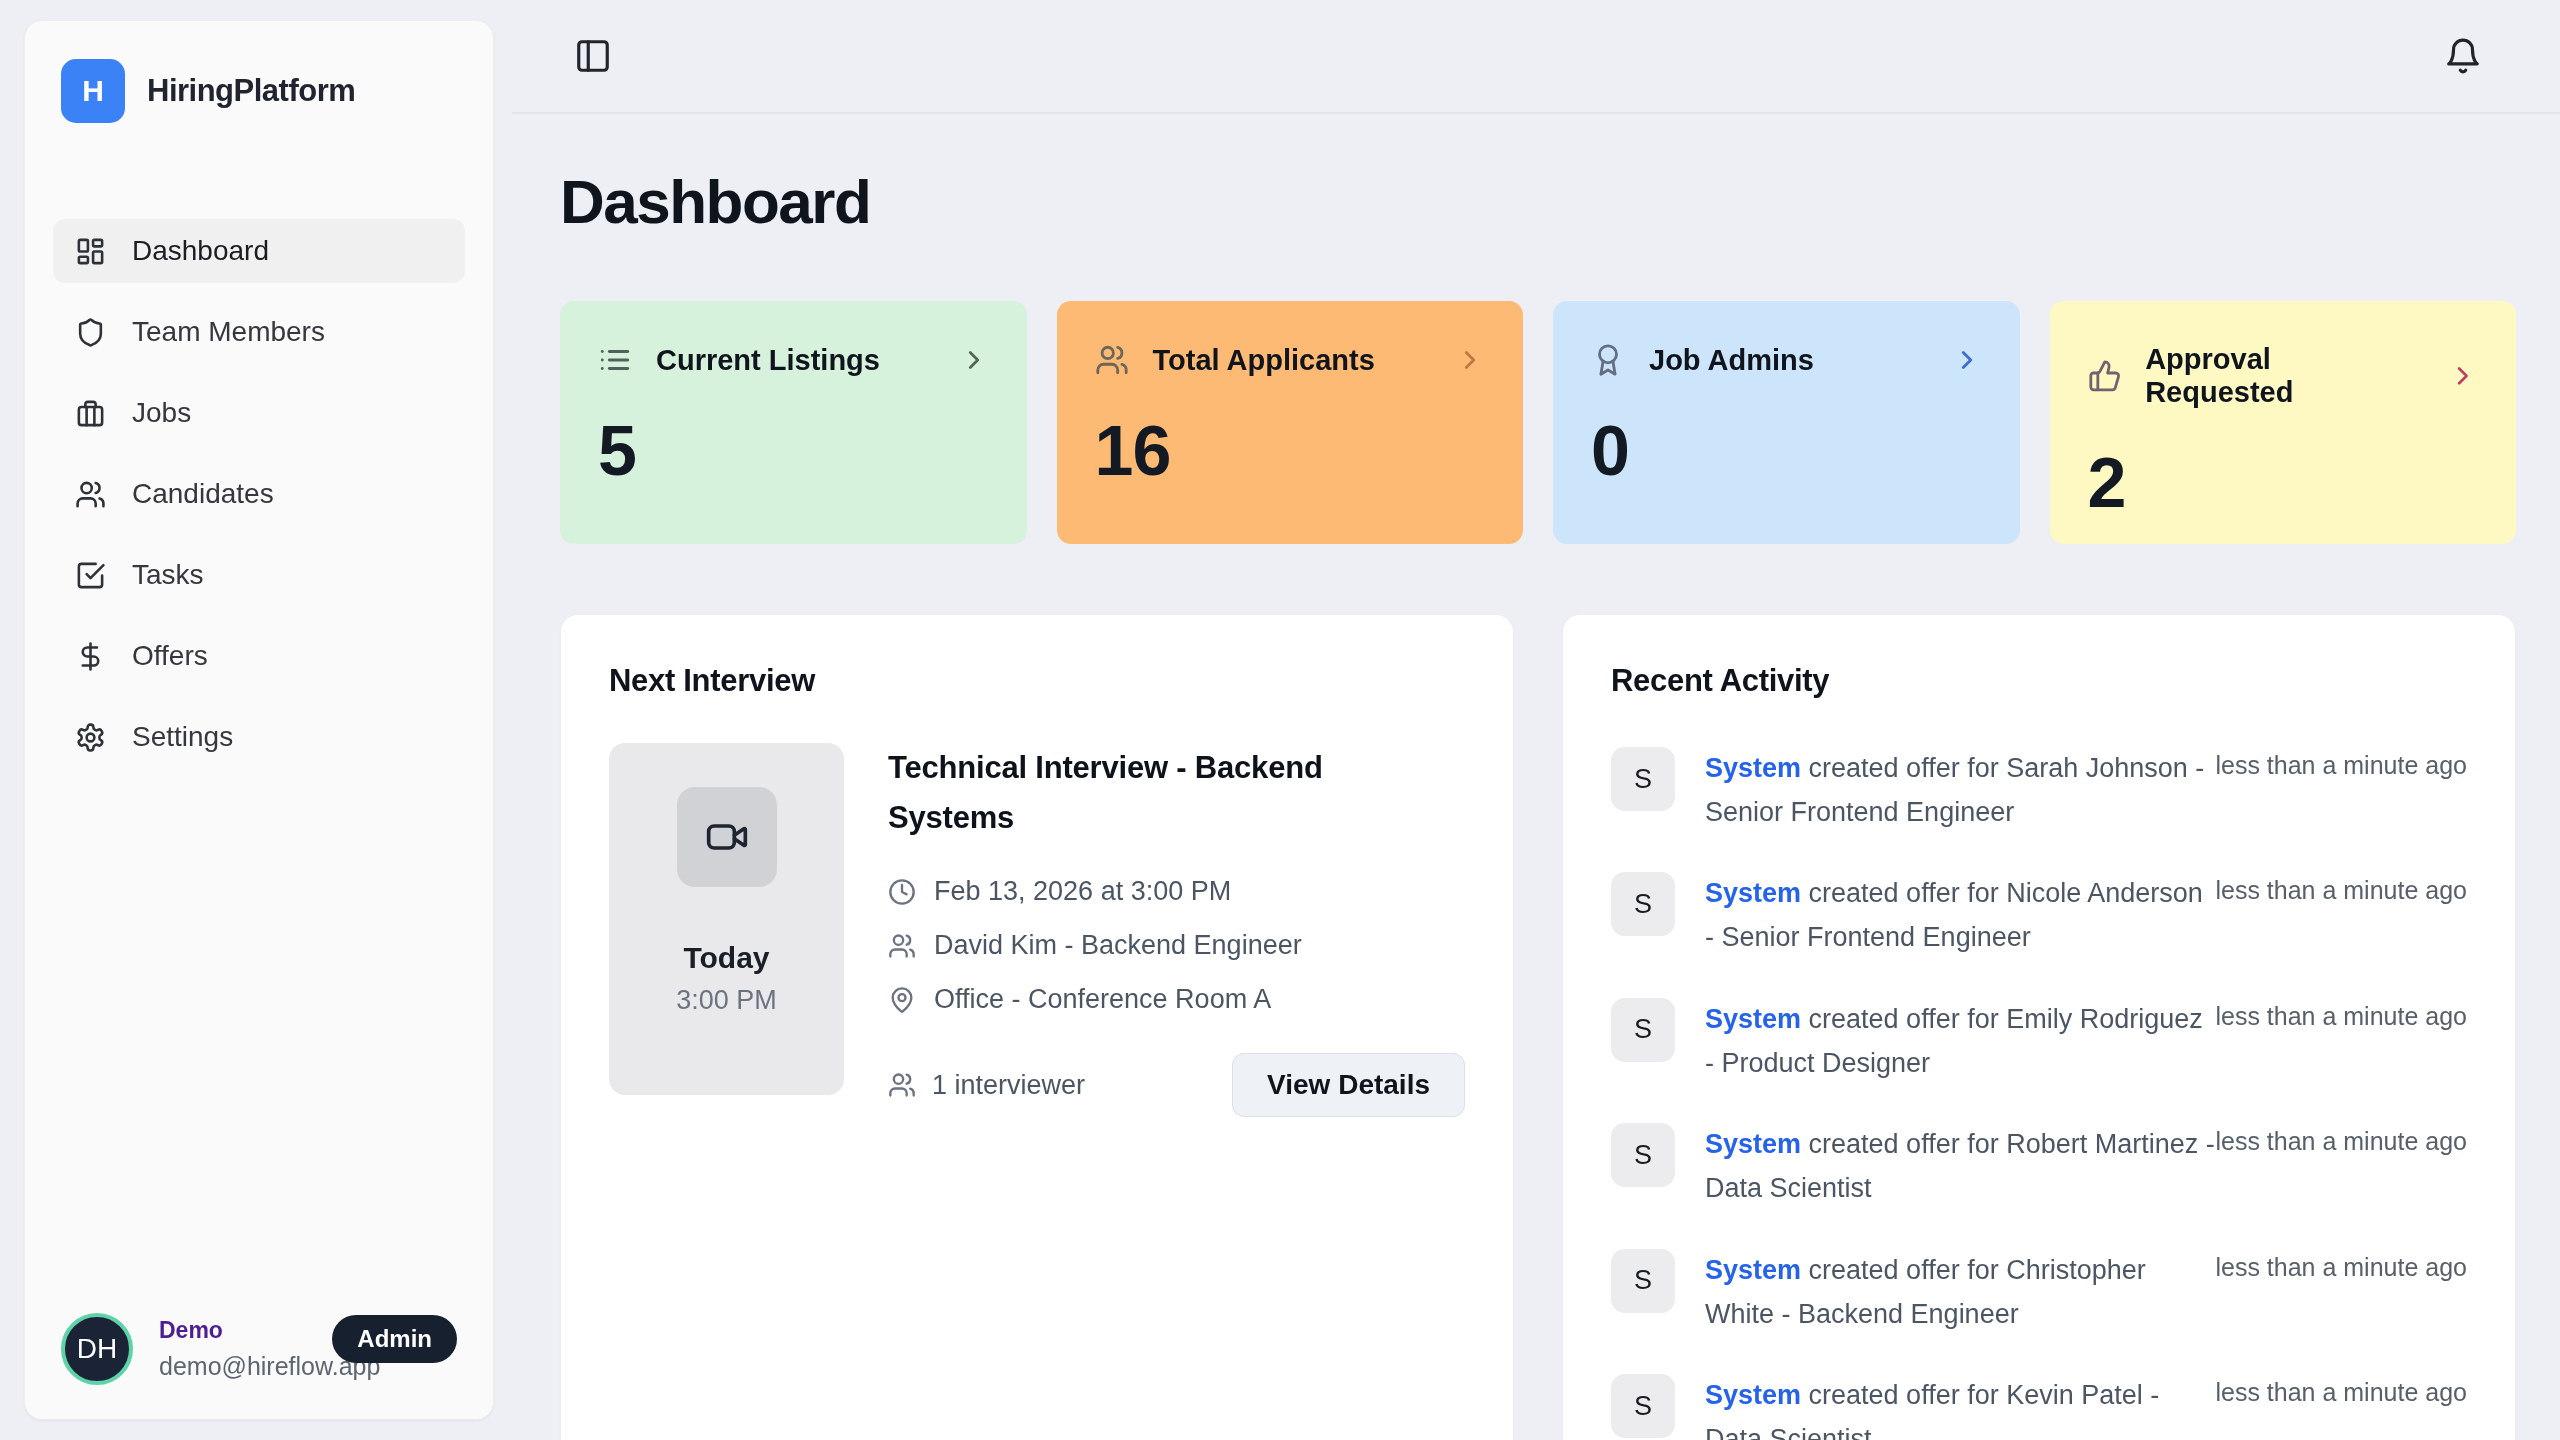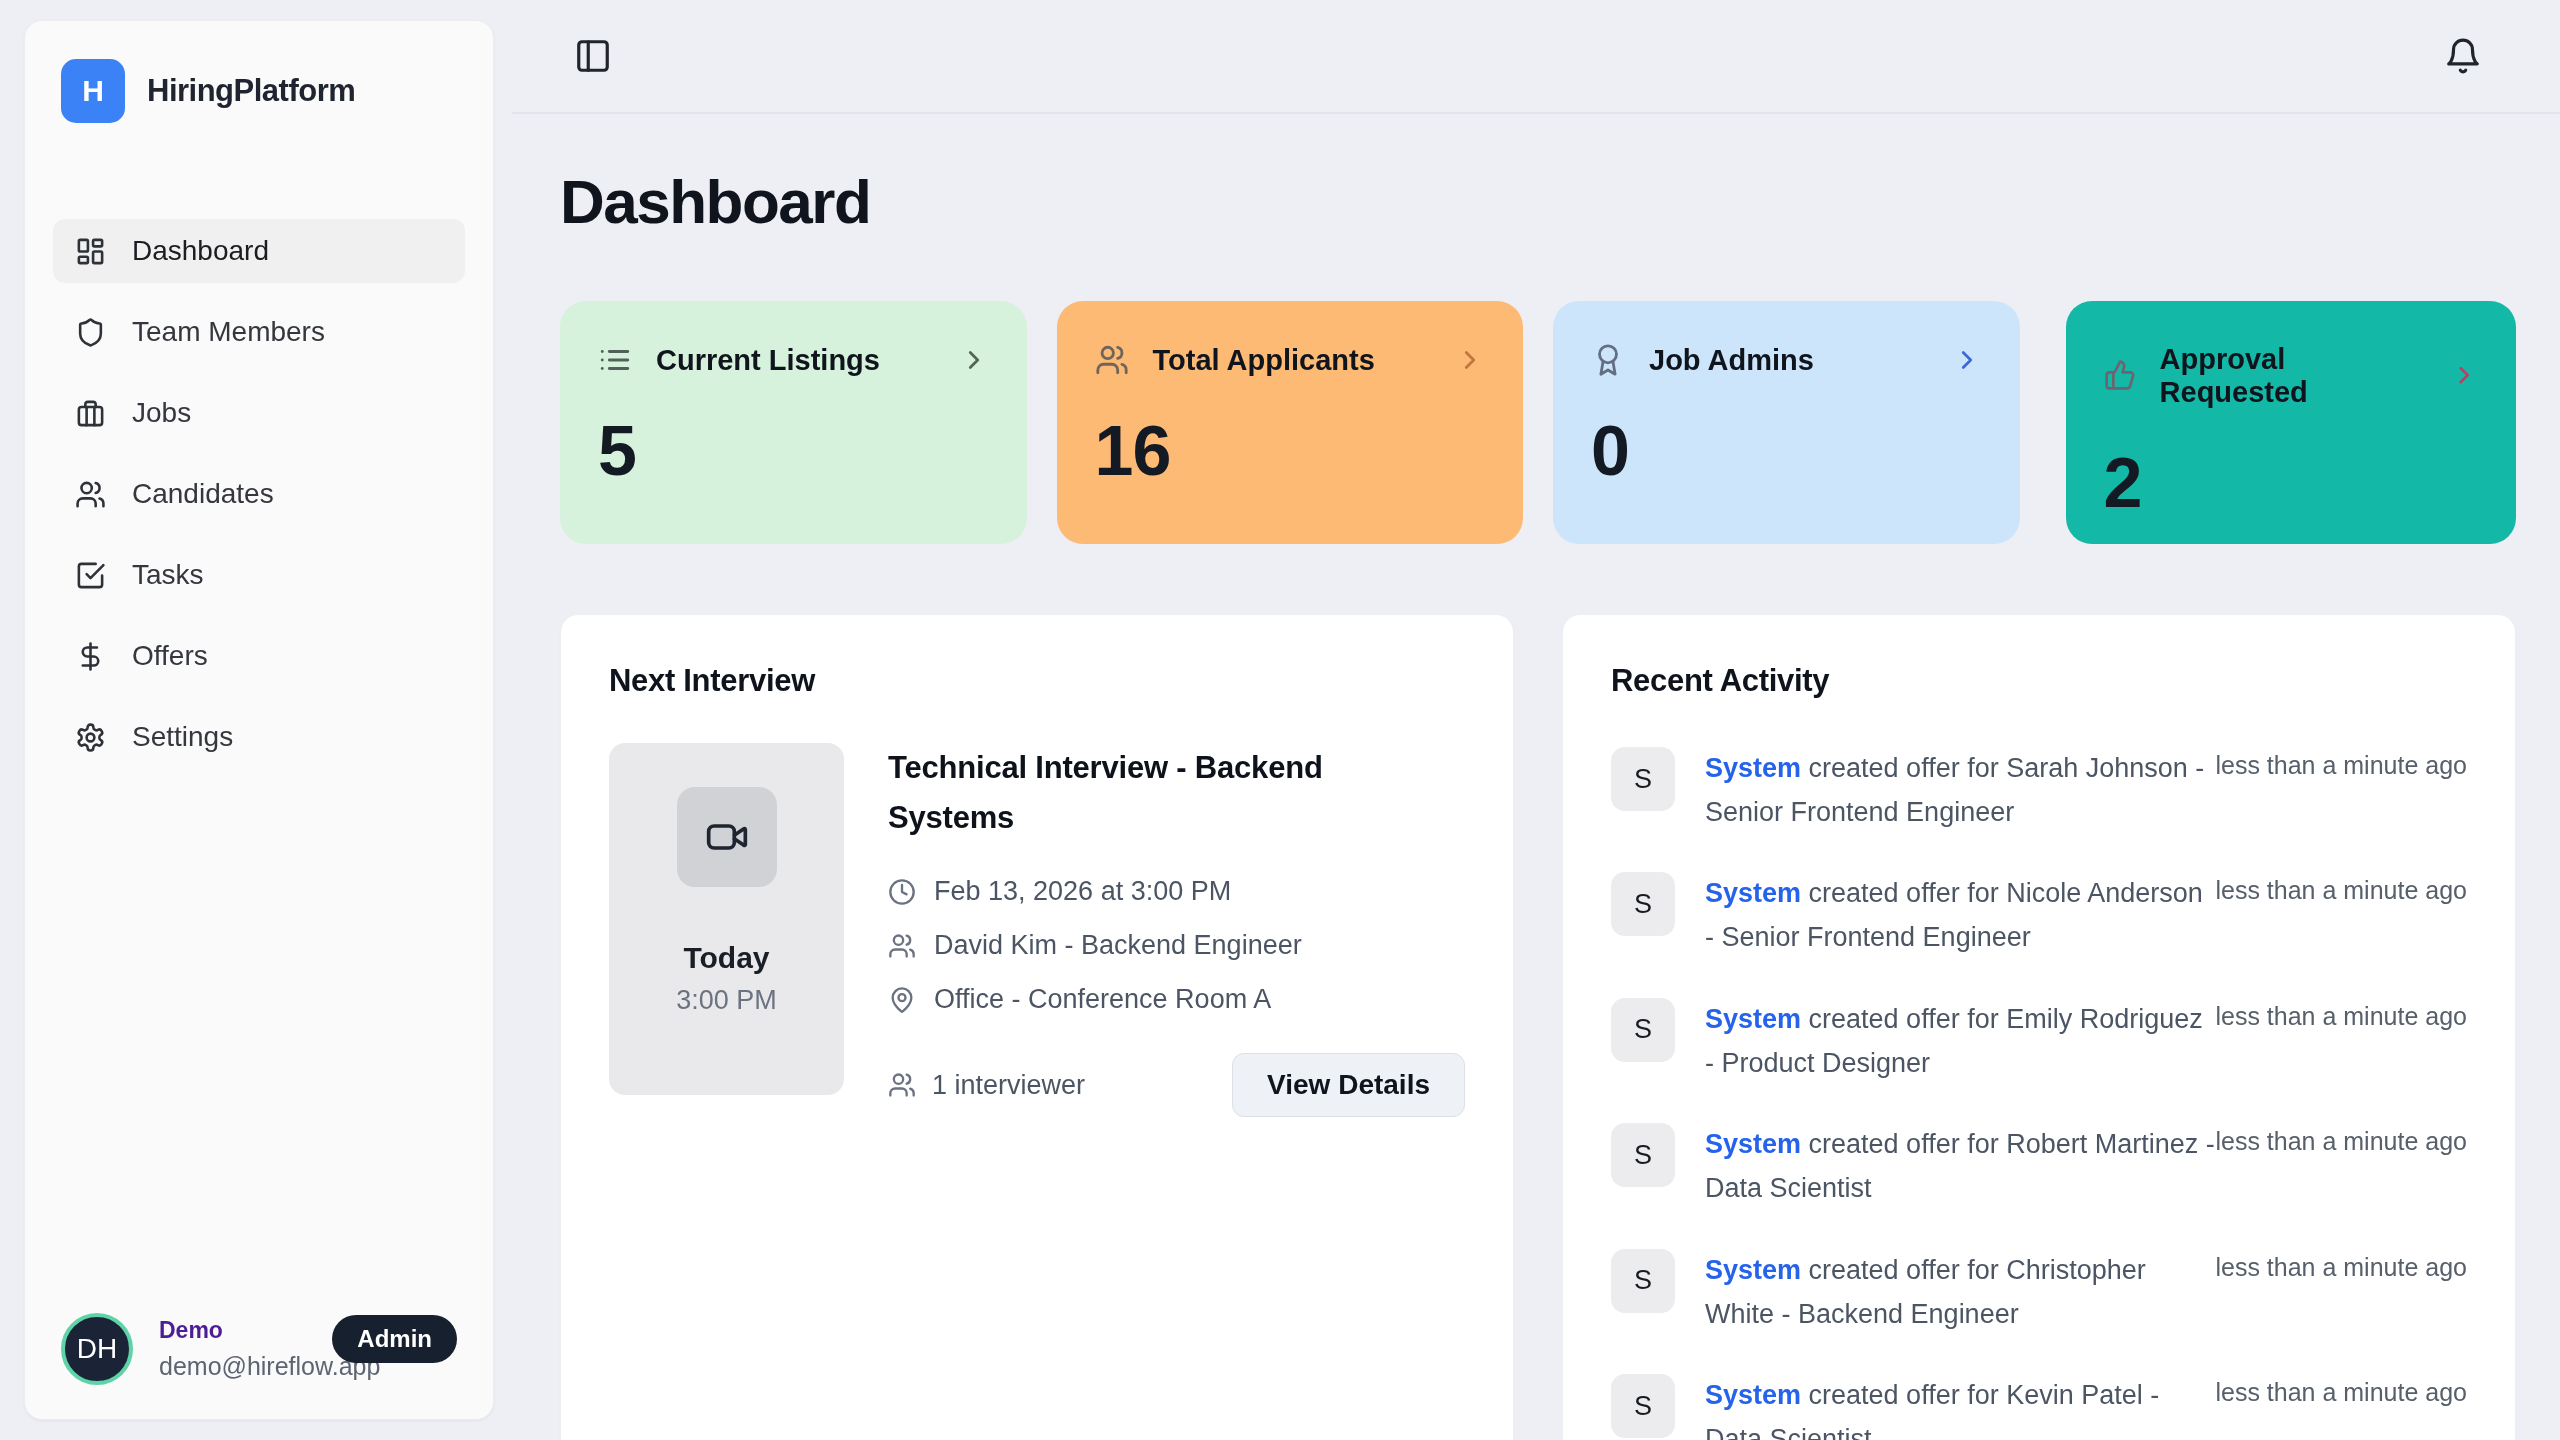--- a/index.html
+++ b/index.html
@@ -76,38 +76,38 @@
     display:flex; align-items:center; gap:22px;
     background:#16202e; color:#fff; border:none; cursor:pointer;
     height:78px; padding:0 40px; border-radius:14px;
     font-family:inherit; font-size:30px; font-weight:600;
   }
   .primary-btn svg { width:32px; height:32px; }
 
   
   .stats { margin-top:64px; display:grid; grid-template-columns:repeat(4,1fr); gap:30px; }
   .stat-card {
-    height:243px; border-radius:26px; padding:42px 38px 0 38px; cursor:pointer;
+    height:243px; border-radius:14px; padding:42px 38px 0 38px; cursor:pointer;
   }
   .stat-head { display:flex; align-items:center; gap:24px; }
   .stat-head .sicon { width:34px; height:34px; }
   .stat-label { font-size:29px; font-weight:600; color:#10151d; }
   .stat-chev { margin-left:auto; width:30px; height:30px; }
   .stat-value { margin-top:34px; font-size:70px; font-weight:800; color:#131a24; letter-spacing:-1px; }
 
   .stat-green  { background:#d6f2dc; }
   .stat-green  .sicon { color:#51605a; }
   .stat-green  .stat-chev { color:#546457; }
   .stat-orange { background:#fdba74; }
   .stat-orange .sicon { color:#6e655b; }
   .stat-orange .stat-chev { color:#c0773f; }
   .stat-blue   { background:#cde5fb; }
   .stat-blue   .sicon { color:#646e83; }
   .stat-blue   .stat-chev { color:#3a6bd5; }
-  .stat-pink   { background:#14b8a6;margin-left:16px; }
+  .stat-pink   { background:#fef9c3; }
   .stat-pink   .sicon { color:#6f6370; }
   .stat-pink   .stat-chev { color:#c43a63; }
 
   
   .panels { margin-top:70px; display:grid; grid-template-columns:1fr 1fr; gap:48px; height:1010px; }
   .panel {
     background:#fff; border:1px solid #eceef2; border-radius:18px;
     box-shadow:0 1px 2px rgba(16,24,40,.04);
     padding:48px; overflow:hidden;
   }

